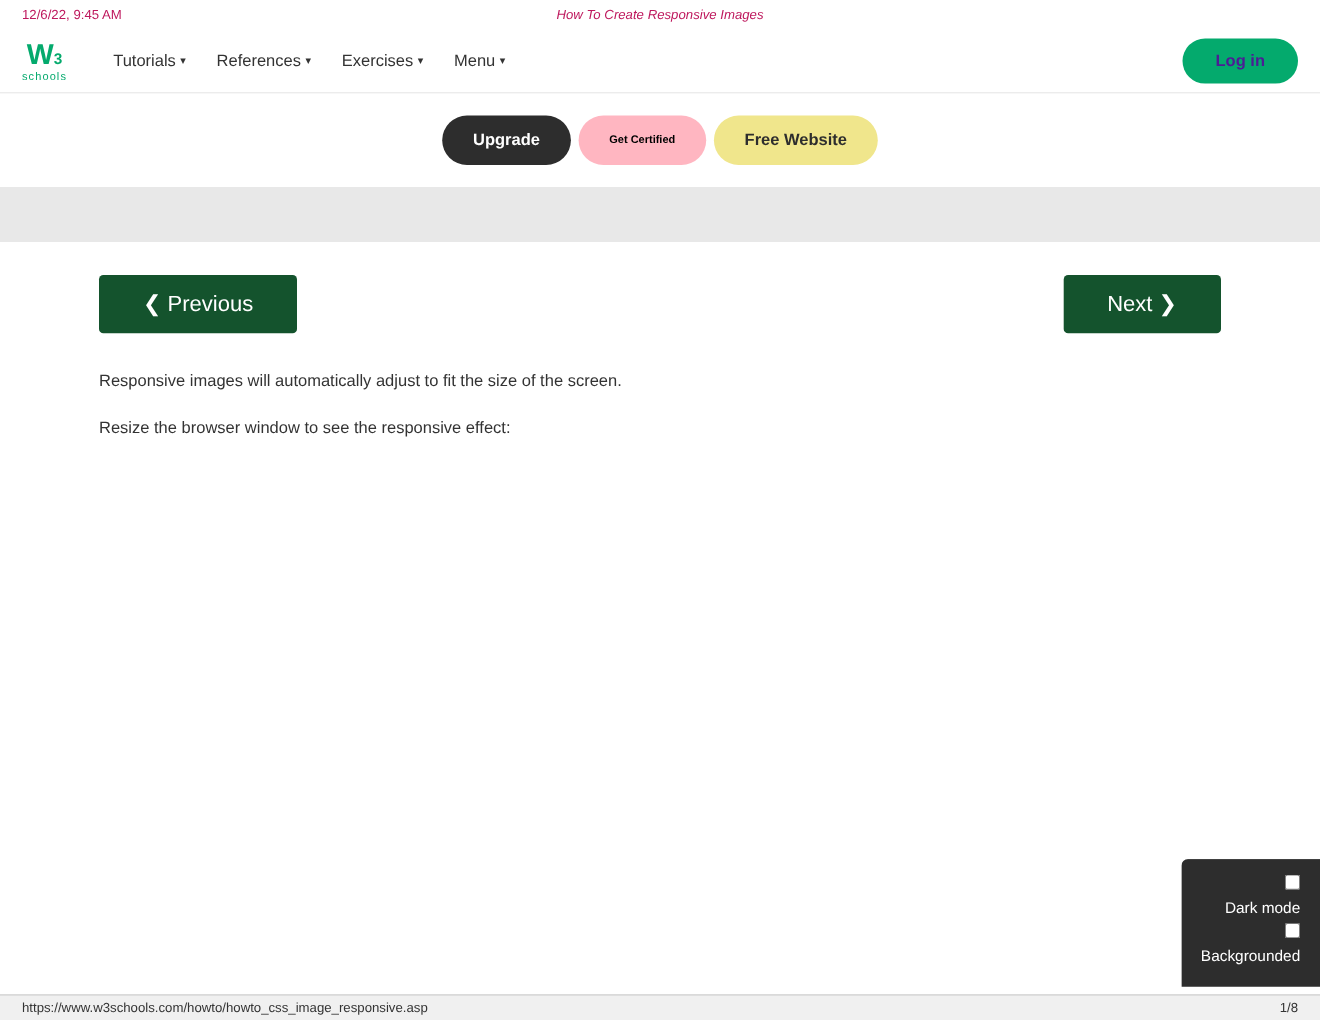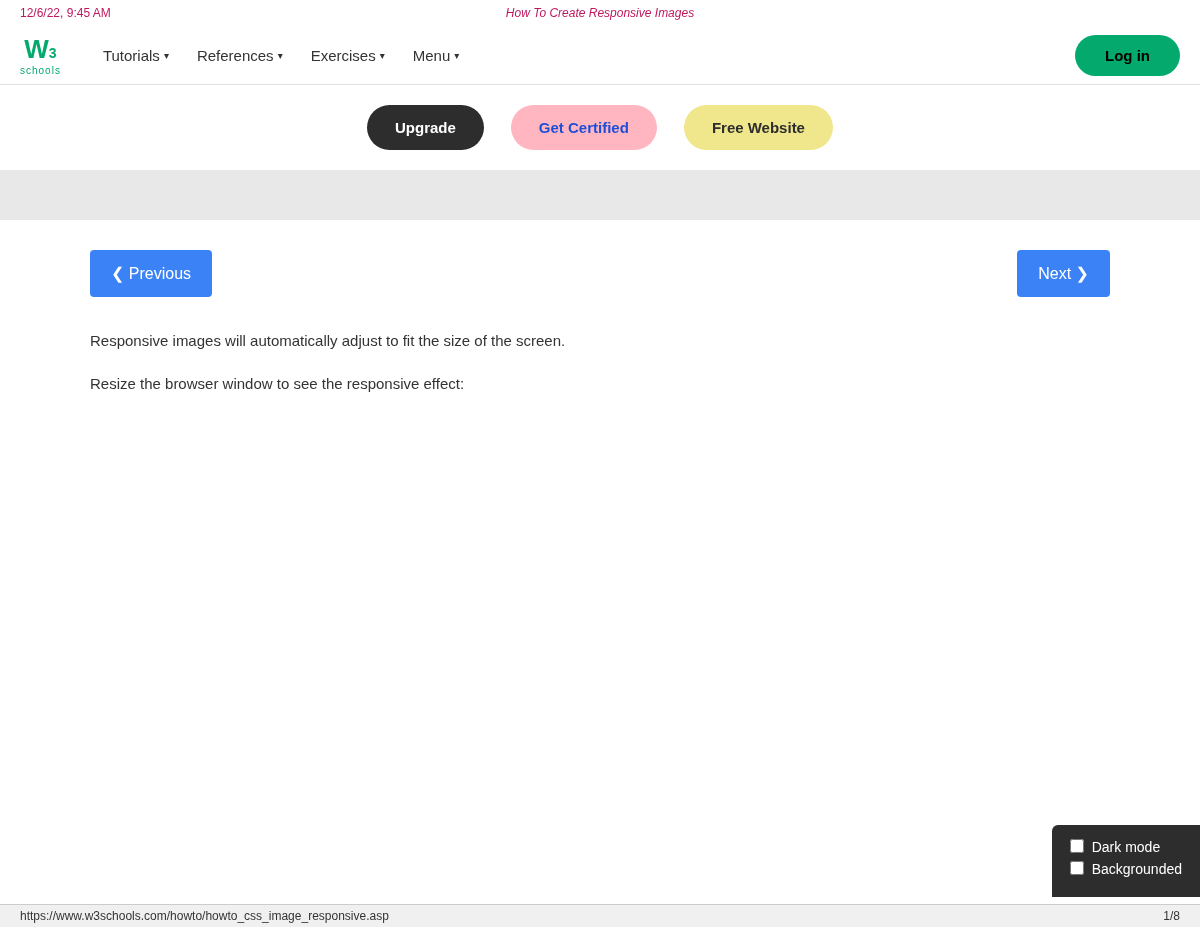--- a/index.html
+++ b/index.html
@@ -77,55 +77,55 @@
       border-radius: 4px;
       user-select: none;
     }
     .nav-item .chevron {
       margin-left: 4px;
       font-size: 10px;
     }
 
     .login-btn {
       background: #04AA6D;
-      color: #000000;
+      color: #4c1d95;
       border: none;
       border-radius: 25px;
       padding: 12px 30px;
       font-size: 15px;
       font-weight: 600;
       cursor: pointer;
       white-space: nowrap;
     }
 
     
     .action-buttons {
       display: flex;
       justify-content: center;
-      gap: 27px;
+      gap: 7px;
       padding: 20px;
       background: #fff;
     }
     .btn-upgrade {
       background: #2d2d2d;
       color: #fff;
       border: none;
       border-radius: 25px;
       padding: 14px 28px;
       font-size: 15px;
       font-weight: 600;
       cursor: pointer;
     }
     .btn-certified {
       background: #ffb6c1;
-      color: #1d4ed8;
+      color: #000000;
       border: none;
       border-radius: 25px;
       padding: 14px 28px;
-      font-size: 15px;
+      font-size: 10px;
       font-weight: 600;
       cursor: pointer;
     }
     .btn-free-website {
       background: #f0e68c;
       color: #2d2d2d;
       border: none;
       border-radius: 25px;
       padding: 14px 28px;
       font-size: 15px;
@@ -154,26 +154,26 @@
       margin-bottom: 28px;
     }
 
     .nav-buttons {
       display: flex;
       justify-content: space-between;
       align-items: center;
       margin-bottom: 30px;
     }
     .btn-prev, .btn-next {
-      background: #3b82f6;
+      background: #14532d;
       color: #fff;
       border: none;
       border-radius: 4px;
-      padding: 14px 21px;
-      font-size: 16px;
+      padding: 14px 40px;
+      font-size: 20px;
       font-weight: 500;
       cursor: pointer;
     }
 
     .intro-section {
       border-bottom: 1px solid #ddd;
       padding-bottom: 20px;
       margin-bottom: 20px;
     }
     .intro-bold {
@@ -195,23 +195,24 @@
       bottom: 30px;
       right: 0;
       background: #2d2d2d;
       color: #fff;
       padding: 14px 18px;
       border-radius: 6px 0 0 0;
       font-size: 14px;
     }
     .dark-mode-item {
       display: flex;
-      align-items: flex-start;
+      align-items: flex-end;
       gap: 8px;
       margin-bottom: 6px;
+      flex-direction: column;
     }
     .dark-mode-item input[type="checkbox"] {
       width: 14px;
       height: 14px;
     }
 
     
     .status-bar {
       position: fixed;
       bottom: 0;

